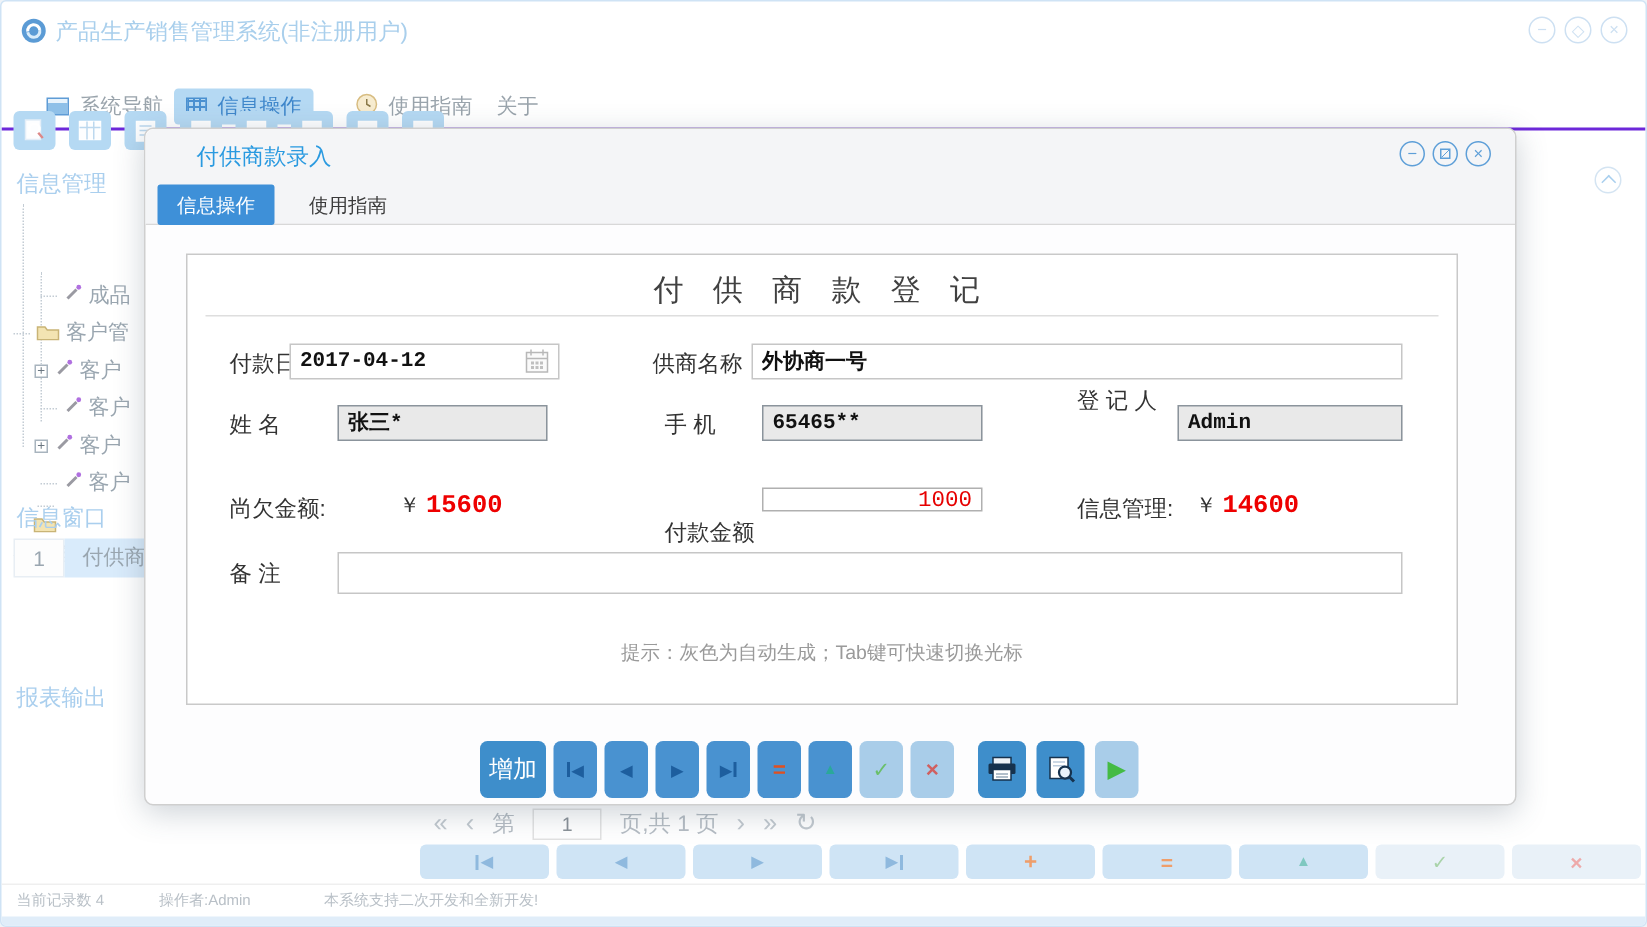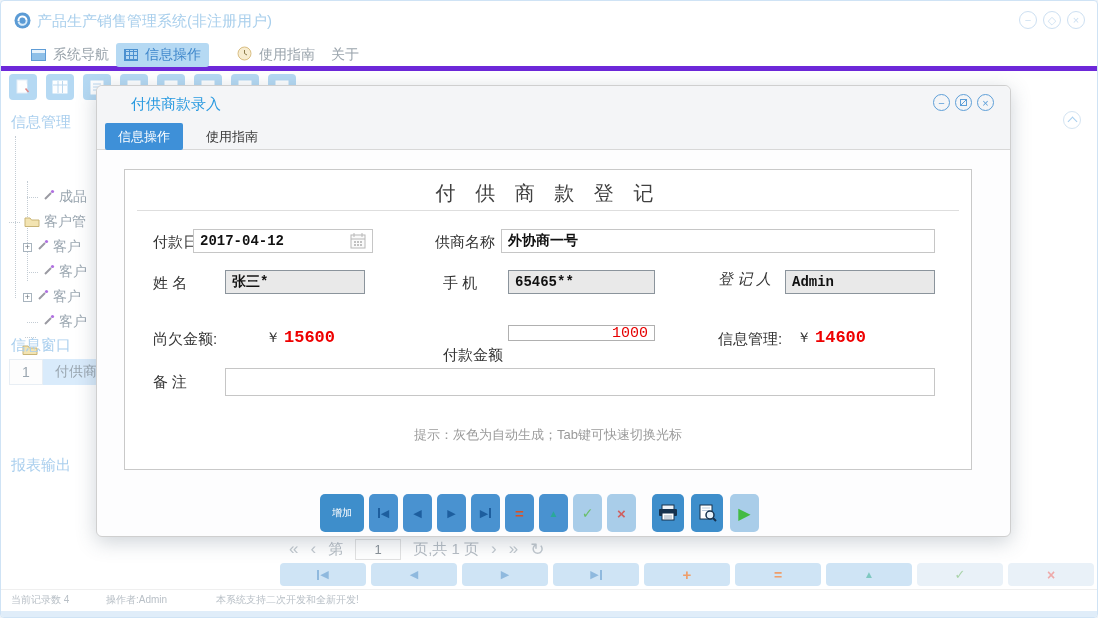--- a/index.html
+++ b/index.html
@@ -10,21 +10,21 @@
 
   
   .titlebar { position:absolute; left:0; top:0; width:100%; height:40px; }
   .app-title { position:absolute; left:36px; top:11px; font-size:15px; color:#a9cfec; }
   .logo { position:absolute; left:13px; top:11px; }
   .win-controls { position:absolute; right:12px; top:10px; display:flex; gap:6px; }
   .circle-ghost { width:18px; height:18px; border:1.4px solid #cde0f2; border-radius:50%;
                   color:#cde0f2; font-size:11px; display:flex; align-items:center; justify-content:center; }
 
   
-  .menubar { position:absolute; left:0; top:40px; width:100%; height:30px; border-bottom:5px solid #6d28d9; }
+  .menubar { position:absolute; left:0; top:56px; width:100%; height:30px; border-bottom:2px solid #6d28d9; }
   .menu-item { position:absolute; top:2px; height:24px; display:flex; align-items:center; gap:7px;
                font-size:14px; color:#9aa4ac; padding:0 8px; border-radius:3px; }
   .menu-item.active { background:#b5d9f3; color:#3f87cb; }
   .ico-panel { width:15px; height:12px; border:1px solid #5f9cd6; background:linear-gradient(#e8f3fc 30%,#8fc0e8 30%); }
   .ico-grid { width:14px; height:12px; border:1px solid #4a90d0;
       background:repeating-linear-gradient(90deg,#4a90d0 0 1px,transparent 1px 4px),
                  repeating-linear-gradient(0deg,#4a90d0 0 1px,transparent 1px 4px); }
 
   
   .toolbar-top { position:absolute; left:8px; top:73px; display:flex; gap:9px; }
@@ -91,21 +91,21 @@
          font-family:"Liberation Mono","DejaVu Sans Mono",monospace; font-weight:bold; font-size:14px;
          color:#111; padding:2px 6px; }
   .inp.ro { background:#e9e9e9; border:1px solid #8b949c; }
   .inp.amount { text-align:right; color:#e60000; font-weight:normal; font-size:15px; border:1px solid #b0b0b0; }
   .money { font-family:"Liberation Mono","DejaVu Sans Mono",monospace; font-weight:bold; font-size:17px; color:#ee0000; }
   .yen { font-size:14px; color:#333; font-weight:normal; margin-right:4px; }
   .cal-ico { position:absolute; }
   .hint { position:absolute; left:0; top:256px; width:100%; text-align:center; font-size:13px; color:#9a9a9a; }
 
   .modal-toolbar { position:absolute; left:223px; top:408px; display:flex; align-items:center; }
-  .btn-add { width:44px; height:38px; background:#3e8ecb; color:#fff; font-size:10px; border:none;
+  .btn-add { width:44px; height:38px; background:#3e8ecb; color:#fff; font-size:16px; border:none;
              border-radius:5px; display:flex; align-items:center; justify-content:center; }
   .tb { width:29px; height:38px; border-radius:5px; margin-left:5px; display:flex; align-items:center;
         justify-content:center; font-size:12px; }
   .tb.b { background:#4992d0; color:#1d5e9e; }
   .tb.light { background:#a9cde9; }
   .tb.solid { background:#3e8ecb; }
   .nava { display:inline-flex; align-items:center; gap:1px; font-size:11px; }
   .bar { width:2px; height:10px; background:currentColor; display:inline-block; }
   .mark-del { color:#e05020; font-weight:bold; font-size:15px; }
   .mark-ins { color:#ef9e6a; font-weight:bold; font-size:15px; }
@@ -368,31 +368,31 @@
             </g>
           </svg>
       </span>
       <span class="flabel" style="left:310px; top:63px;">供商名称</span>
       <input class="inp" style="left: 376px; top: 59px; width: 434px;" value="外协商一号">
 
       <span class="flabel" style="left:28px; top:104px;">姓 名</span>
       <input class="inp ro" style="left: 100px; top: 100px; width: 140px;" value="张三*">
       <span class="flabel" style="left:318px; top:104px;">手 机</span>
       <input class="inp ro" style="left: 383px; top: 100px; width: 147px;" value="65465**">
-      <span class="flabel" style="left:593px; top:100px;font-style:italic;">登 记 人</span>
+      <span class="flabel" style="left:593px; top:88px;">登 记 人</span>
       <input class="inp ro" style="left: 660px; top: 100px; width: 150px;" value="Admin">
 
       <span class="flabel" style="left:28px; top:160px;">尚欠金额:</span>
       <span class="flabel" style="left:105px; top:158px;margin-left:36px;"><span class="yen">￥</span><span class="money">15600</span></span>
       <span class="flabel" style="left:318px; top:176px;font-family:Liberation Mono, monospace;">付款金额</span>
       <input class="inp amount" style="left: 383px; top: 155px; width: 147px; height: 16px;" value="1000">
       <span class="flabel" style="left:593px; top:160px;">信息管理:</span>
       <span class="flabel" style="left:672px; top:158px;"><span class="yen">￥</span><span class="money">14600</span></span>
 
-      <span class="flabel" style="left:28px; top:203px;font-family:Liberation Serif, serif;">备 注</span>
+      <span class="flabel" style="left:28px; top:203px;">备 注</span>
       <input class="inp" style="left: 100px; top: 198px; width: 710px; height: 28px;" value="">
 
       <div class="hint">提示：灰色为自动生成；Tab键可快速切换光标</div>
     </div>
 
     <div class="modal-toolbar">
       <button class="btn-add">增加</button>
       <span class="tb b">
         <span class="nava">
             <i class="bar"></i>

